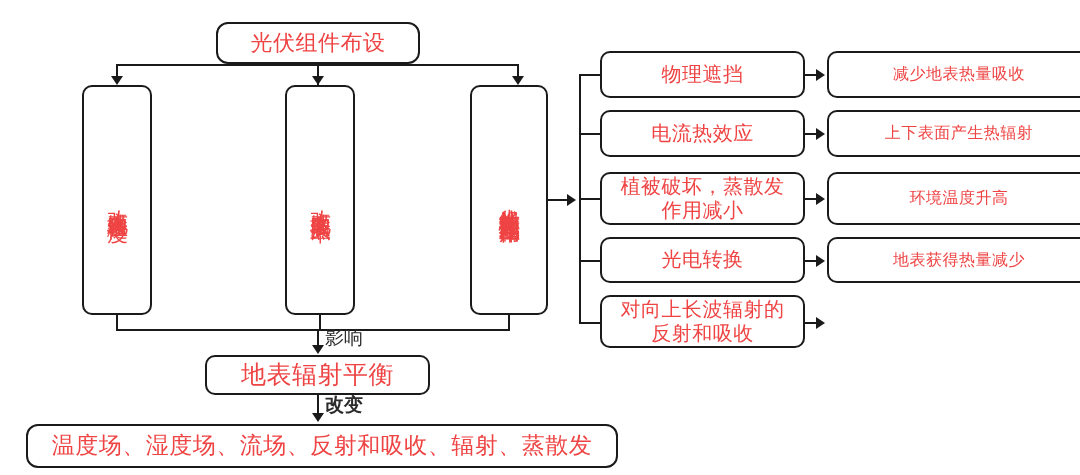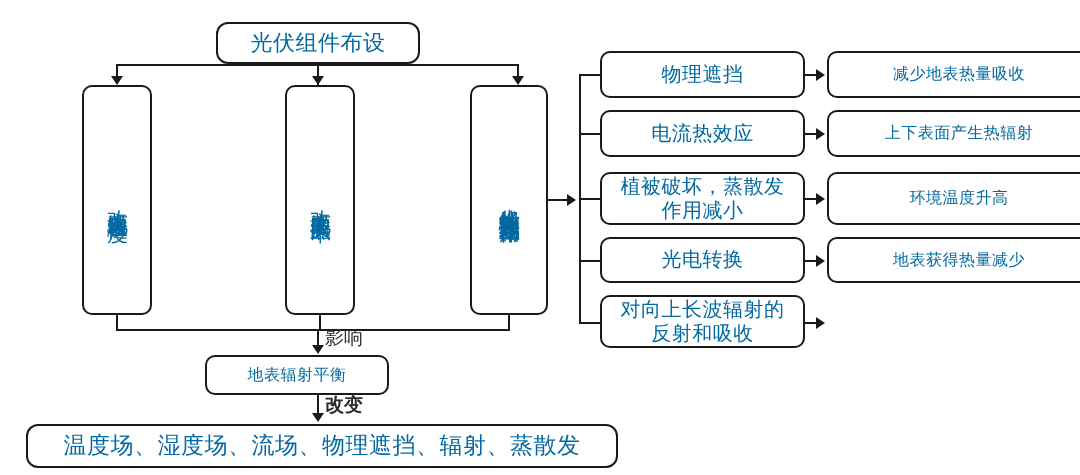--- a/index.html
+++ b/index.html
@@ -25,21 +25,21 @@
     box-sizing: border-box;
     border: 2px solid #1a1a1a;
     border-radius: 10px;
     background: #ffffff;
     display: flex;
     align-items: center;
     justify-content: center;
     text-align: center;
     line-height: 1.18;
     letter-spacing: 0.5px;
-    color: #0369a1;
+    color: #ef4444;
     z-index: 3;
   }
 
   .node-top {
     left: 216px;
     top: 22px;
     width: 204px;
     height: 42px;
     font-size: 22px;
     border-radius: 12px;
@@ -72,23 +72,23 @@
   .row-1 { top: 51px;  height: 47px; }
   .row-2 { top: 110px; height: 47px; }
   .row-3 { top: 172px; height: 53px; }
   .row-4 { top: 237px; height: 46px; }
   .row-5 { top: 295px; height: 53px; }
 
   
   .node-balance {
     left: 205px;
     top: 355px;
-    width: 184px;
+    width: 225px;
     height: 40px;
-    font-size: 16px;
+    font-size: 25px;
   }
   .node-outcome {
     left: 26px;
     top: 424px;
     width: 592px;
     height: 44px;
     font-size: 23px;
     border-radius: 12px;
   }
 
@@ -159,21 +159,21 @@
   <div class="ln vline" style="left:317px; top:329px; height:18px;"></div>
   <div class="arrow-down" style="left:312px; top:345px;"></div>
   <div class="edge-label" style="left:325px; top:325px;">影响</div>
 
   <div class="node node-balance">地表辐射平衡</div>
 
   <div class="ln vline" style="left:317px; top:395px; height:20px;"></div>
   <div class="arrow-down" style="left:312px; top:413px;"></div>
   <div class="edge-label" style="left:325px; top:392px;font-weight:bold;">改变</div>
 
-  <div class="node node-outcome">温度场、湿度场、流场、物理遮挡、辐射、蒸散发</div>
+  <div class="node node-outcome">温度场、湿度场、流场、反射和吸收、辐射、蒸散发</div>
 
   <div class="ln hline" style="left:548px; top:199px; width:26px;"></div>
   <div class="arrow-right" style="left:567px; top:194px;"></div>
   <div class="ln vline" style="left:579px; top:74px; height:250px;"></div>
   <div class="ln hline" style="left:579px; top:74px; width:22px;"></div>
   <div class="ln hline" style="left:579px; top:133px; width:22px;"></div>
   <div class="ln hline" style="left:579px; top:198px; width:22px;"></div>
   <div class="ln hline" style="left:579px; top:260px; width:22px;"></div>
   <div class="ln hline" style="left:579px; top:322px; width:22px;"></div>
 

